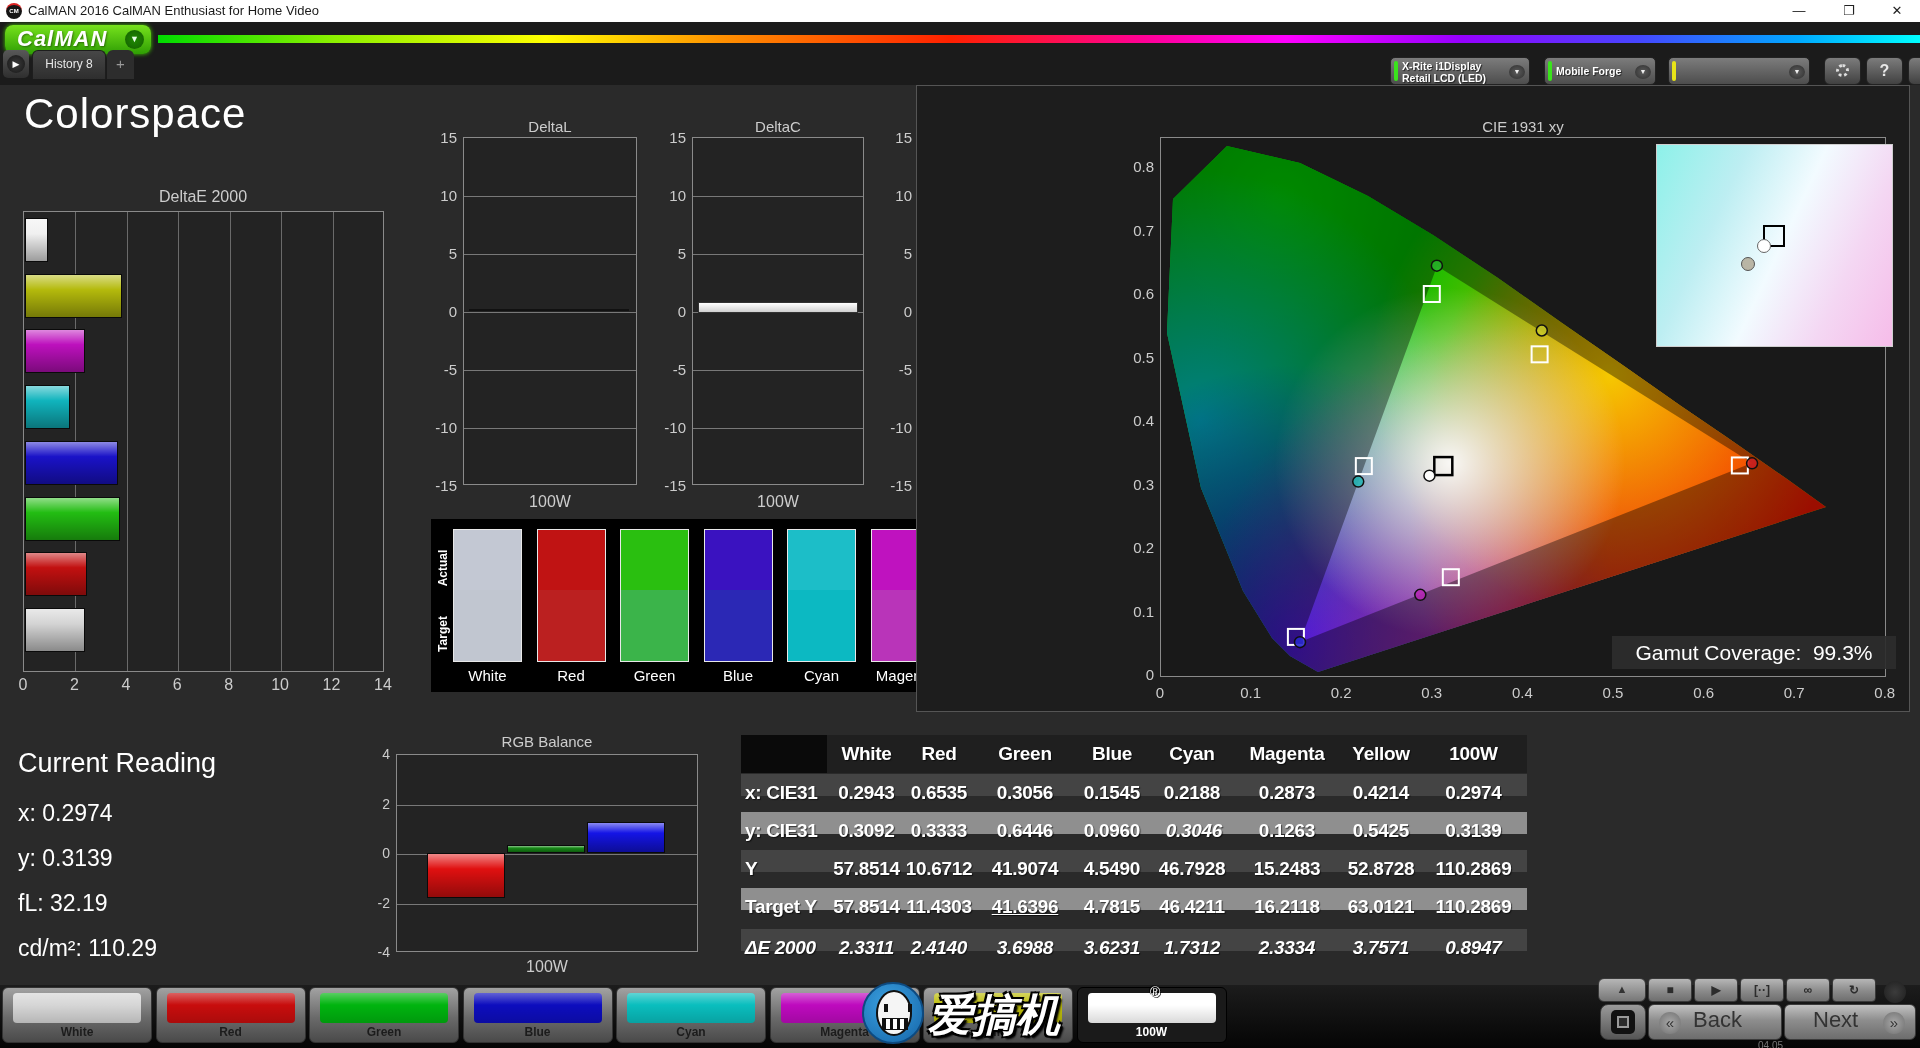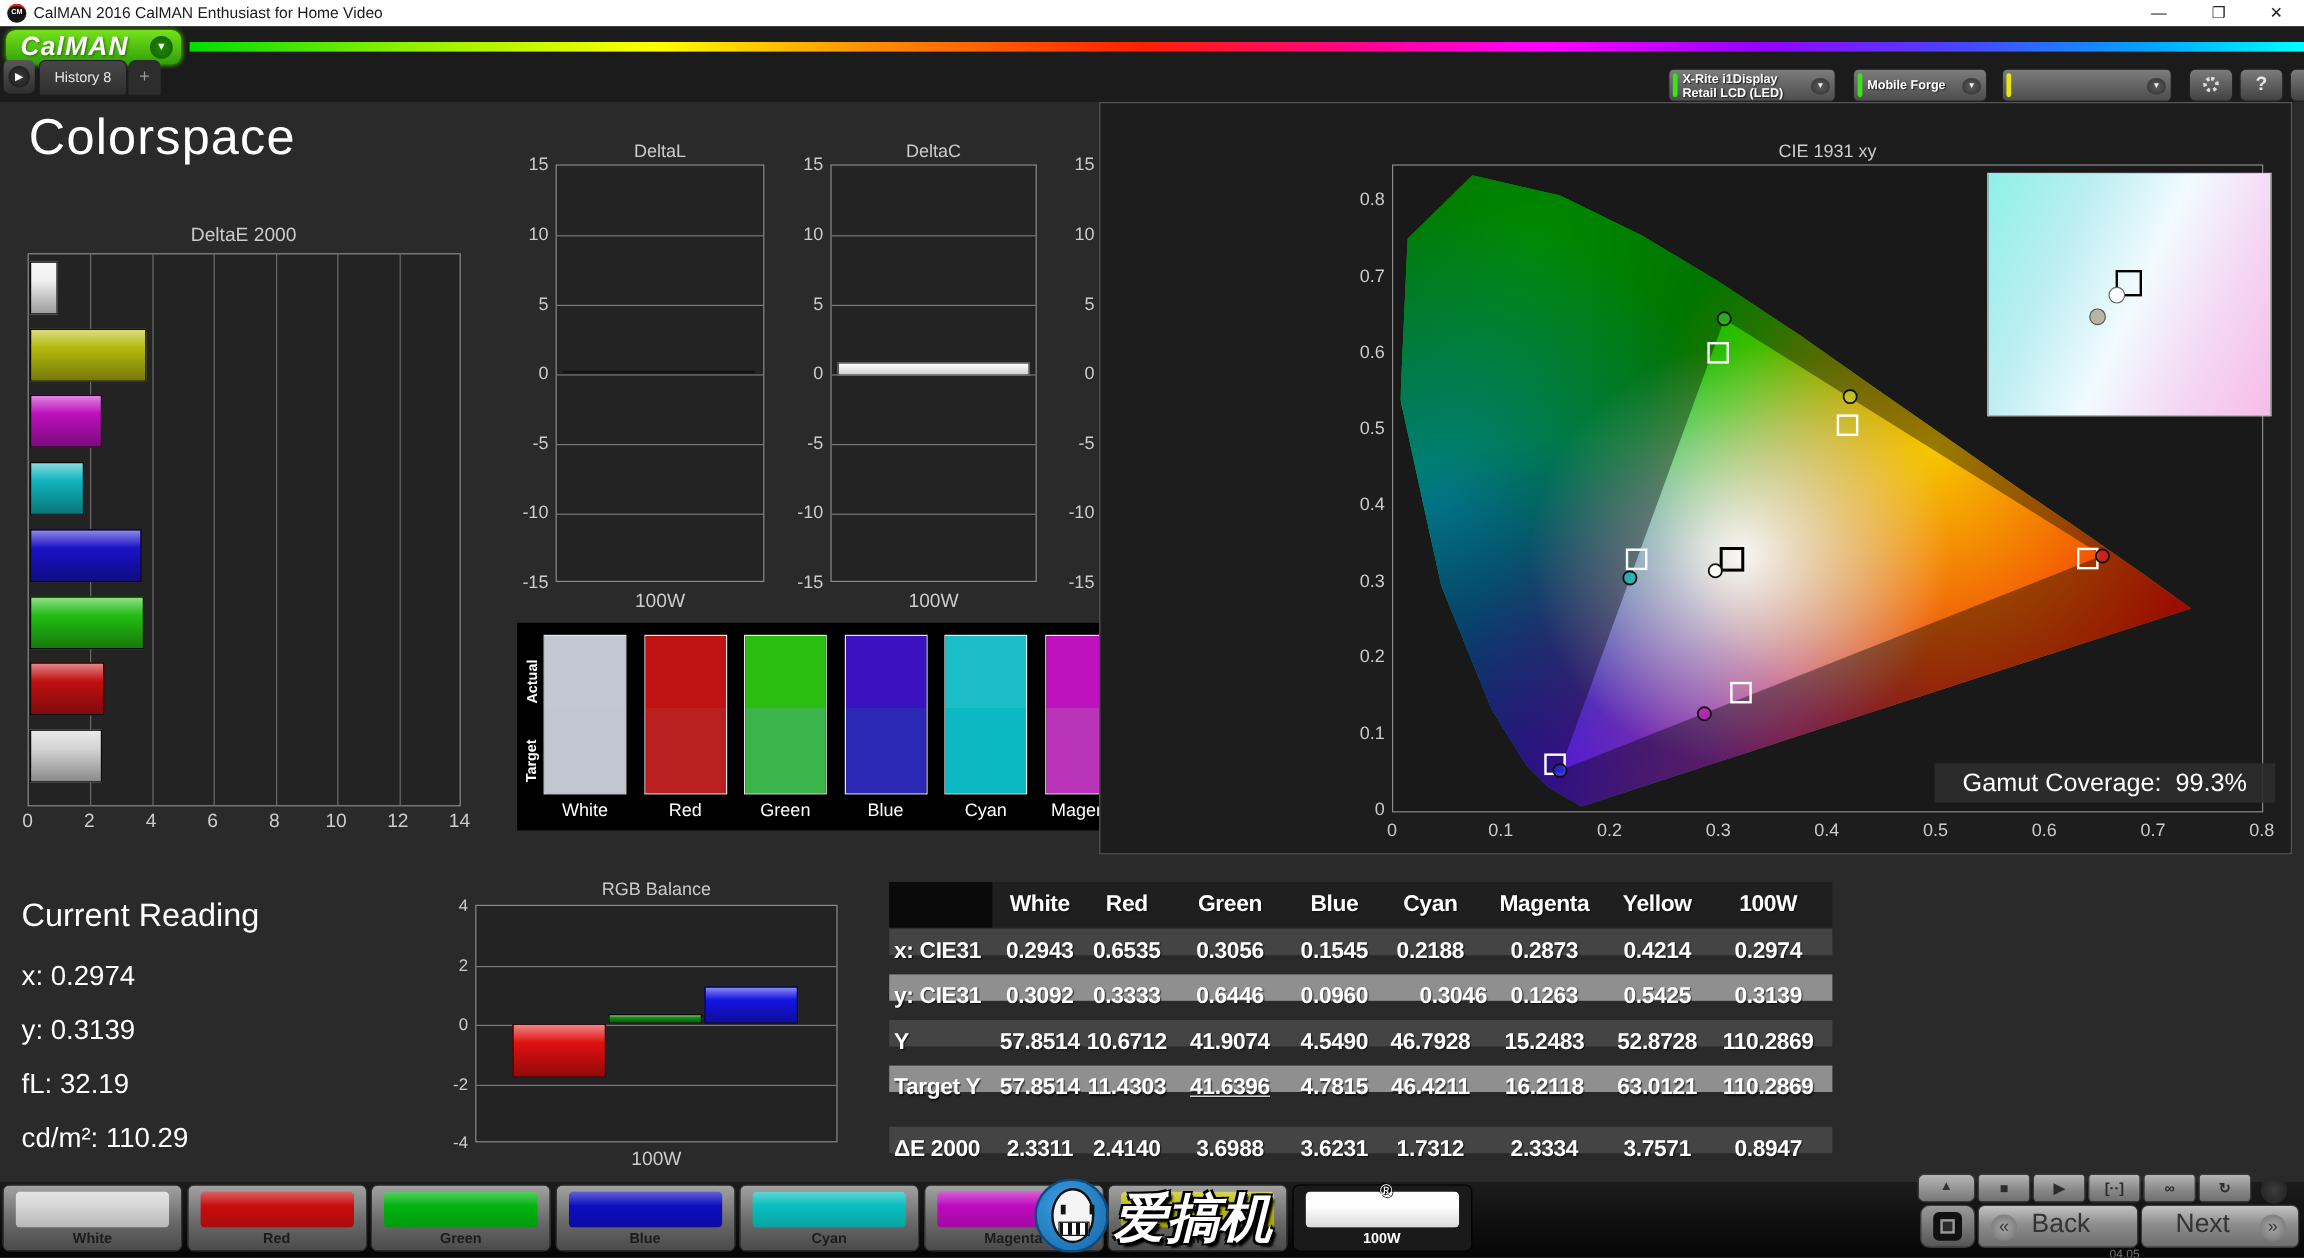--- a/index.html
+++ b/index.html
@@ -415,21 +415,21 @@
       <div class="tcell" style="left: 491px; width: 110px;">0.2873</div>
       <div class="tcell" style="left: 601px; width: 78px;">0.4214</div>
       <div class="tcell" style="left: 679px; width: 107px;">0.2974</div>
     </div>
     <div class="trow light" style="top: 77px;">
       <div class="tcell" style="left: 4px; width: 88px; text-align: left;">y: CIE31</div>
       <div class="tcell" style="left: 92px; width: 67px;">0.3092</div>
       <div class="tcell" style="left: 159px; width: 78px;">0.3333</div>
       <div class="tcell" style="left: 237px; width: 94px;">0.6446</div>
       <div class="tcell" style="left: 331px; width: 80px;">0.0960</div>
-      <div class="tcell" style="left: 430px; width: 80px;">0.3046</div>
+      <div class="tcell" style="left: 413px; width: 80px; font-style: italic;">0.3046</div>
       <div class="tcell" style="left: 491px; width: 110px;">0.1263</div>
       <div class="tcell" style="left: 601px; width: 78px;">0.5425</div>
       <div class="tcell" style="left: 679px; width: 107px;">0.3139</div>
     </div>
     <div class="trow dark" style="top: 115px;">
       <div class="tcell" style="left: 4px; width: 88px; text-align: left;">Y</div>
       <div class="tcell" style="left: 92px; width: 67px;">57.8514</div>
       <div class="tcell" style="left: 159px; width: 78px;">10.6712</div>
       <div class="tcell" style="left: 237px; width: 94px;">41.9074</div>
       <div class="tcell" style="left: 331px; width: 80px;">4.5490</div>
@@ -442,21 +442,21 @@
       <div class="tcell" style="left: 4px; width: 88px; text-align: left;">Target Y</div>
       <div class="tcell" style="left: 92px; width: 67px;">57.8514</div>
       <div class="tcell" style="left: 159px; width: 78px;">11.4303</div>
       <div class="tcell" style="left: 237px; width: 94px; text-decoration: underline;">41.6396</div>
       <div class="tcell" style="left: 331px; width: 80px;">4.7815</div>
       <div class="tcell" style="left: 411px; width: 80px;">46.4211</div>
       <div class="tcell" style="left: 491px; width: 110px;">16.2118</div>
       <div class="tcell" style="left: 601px; width: 78px;">63.0121</div>
       <div class="tcell" style="left: 679px; width: 107px;">110.2869</div>
     </div>
-    <div class="trow dark" style="top: 204px;">
+    <div class="trow dark" style="top: 194px; font-style: italic;">
       <div class="tcell" style="left: 4px; width: 88px; text-align: left;">ΔE 2000</div>
       <div class="tcell" style="left: 92px; width: 67px;">2.3311</div>
       <div class="tcell" style="left: 159px; width: 78px;">2.4140</div>
       <div class="tcell" style="left: 237px; width: 94px;">3.6988</div>
       <div class="tcell" style="left: 331px; width: 80px;">3.6231</div>
       <div class="tcell" style="left: 411px; width: 80px;">1.7312</div>
       <div class="tcell" style="left: 491px; width: 110px;">2.3334</div>
       <div class="tcell" style="left: 601px; width: 78px;">3.7571</div>
       <div class="tcell" style="left: 679px; width: 107px;">0.8947</div>
     </div>

